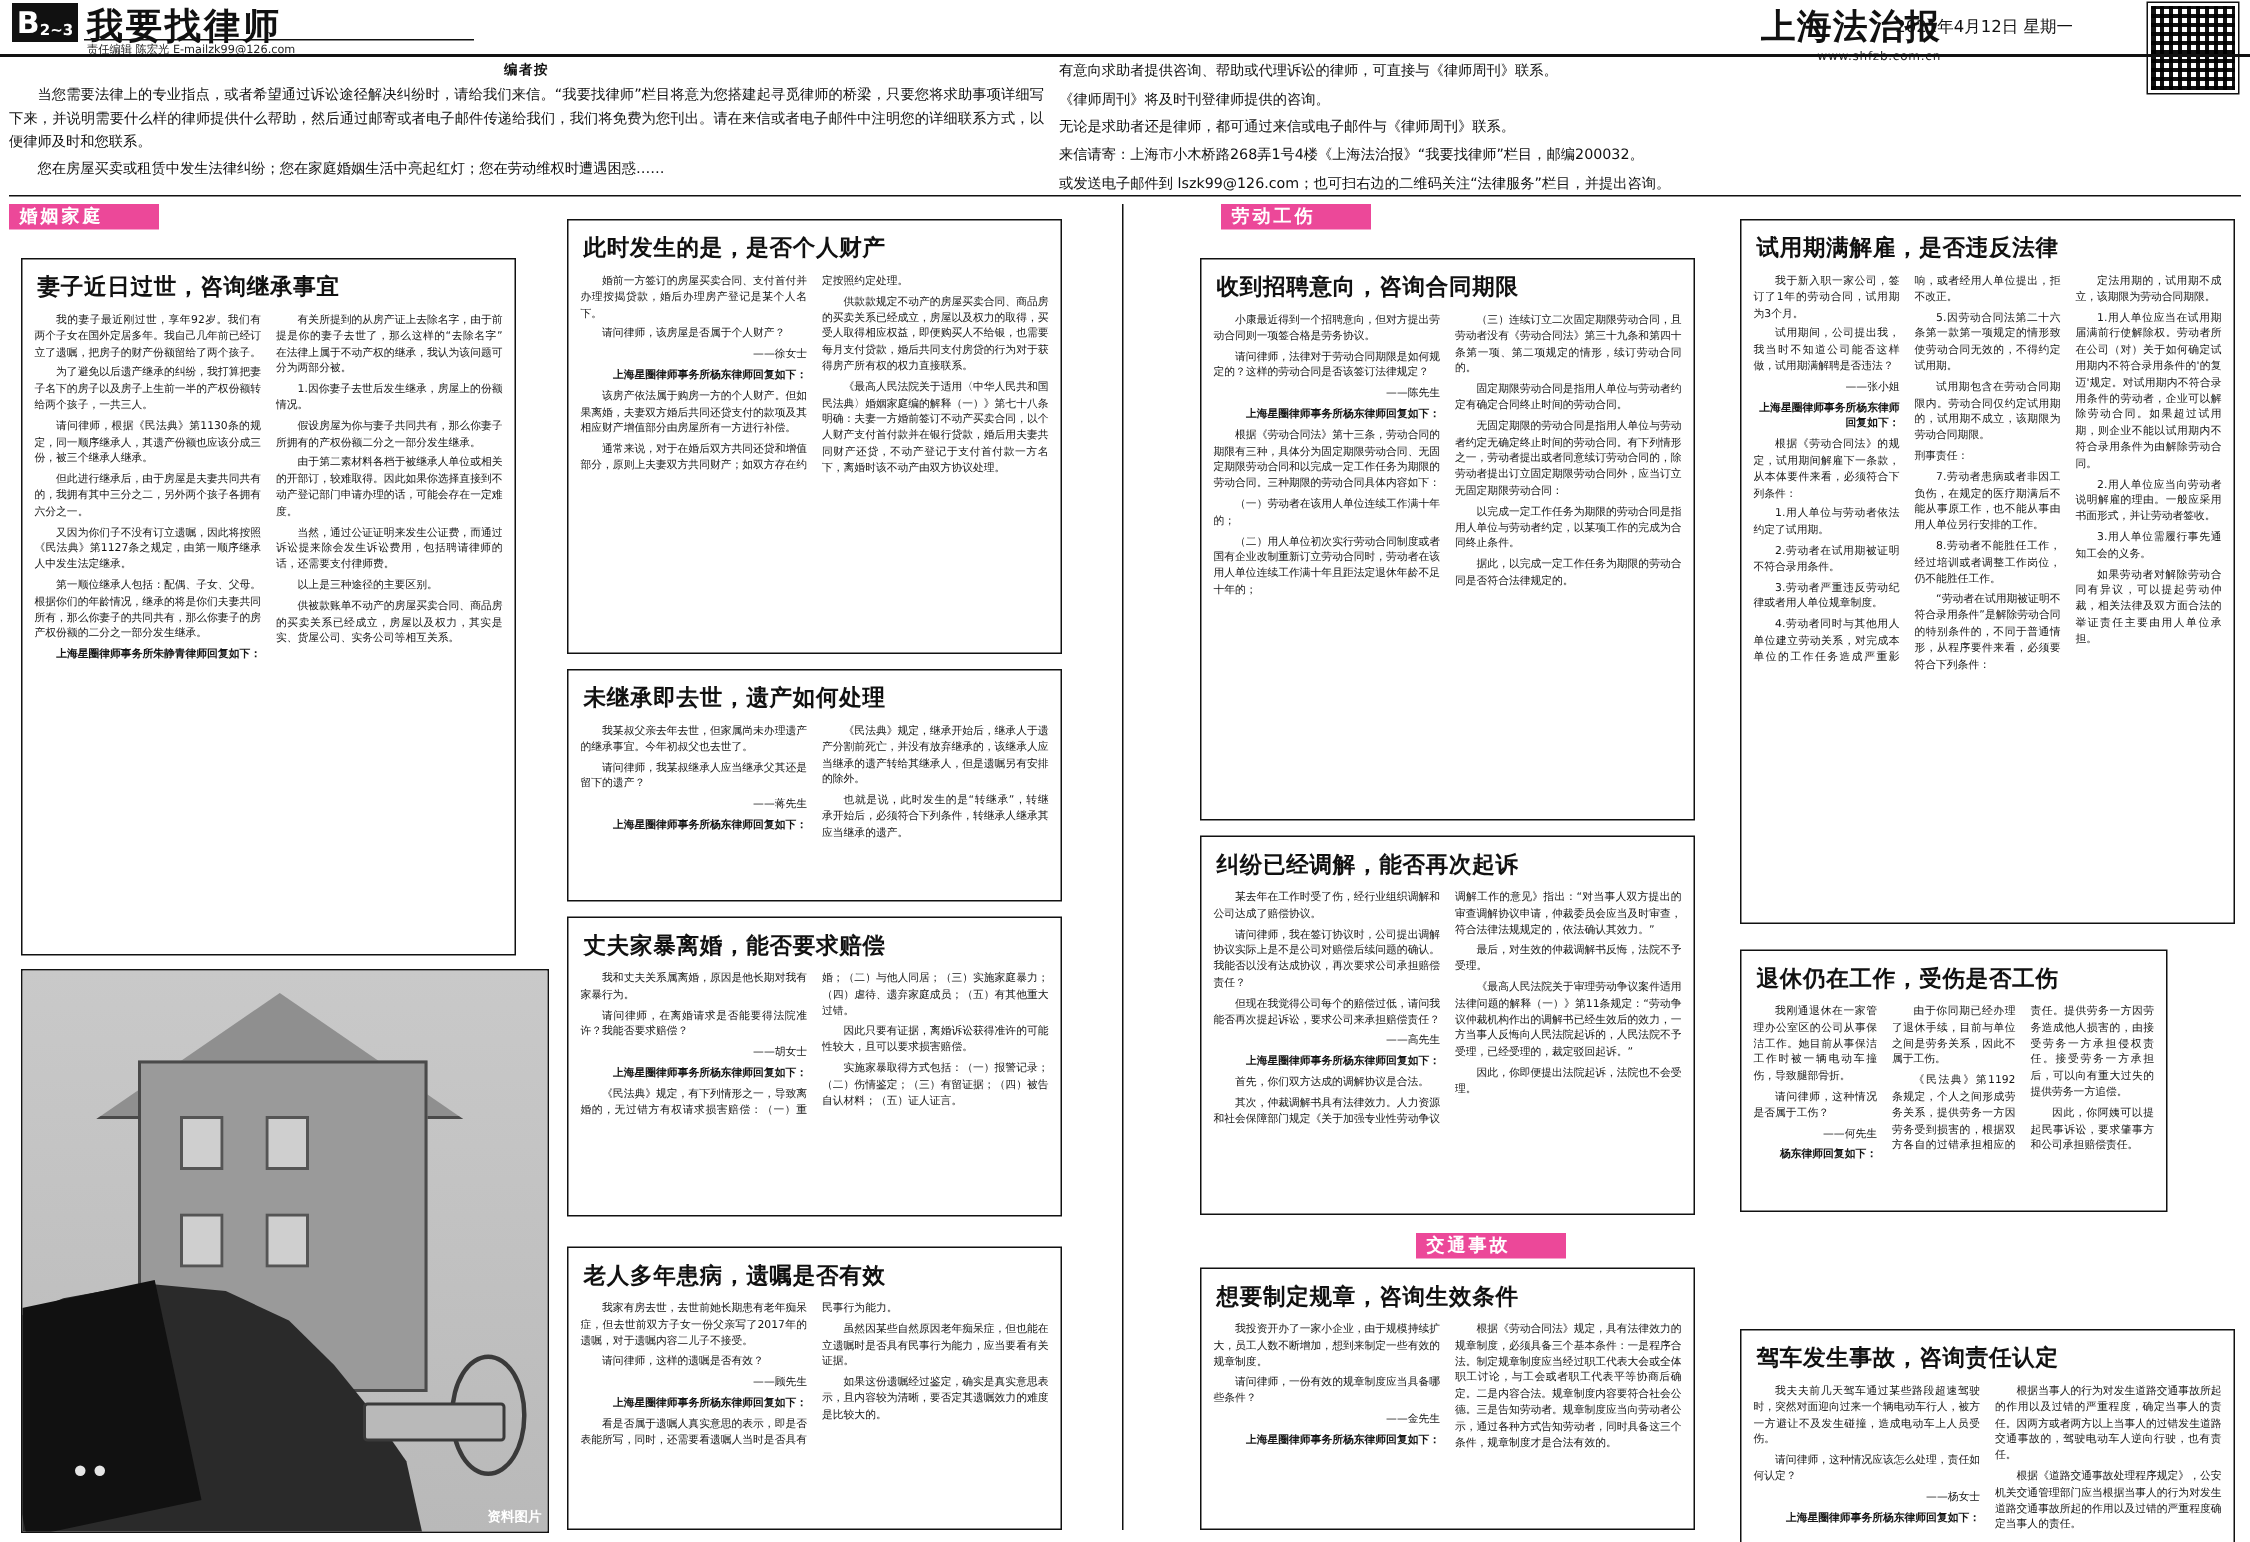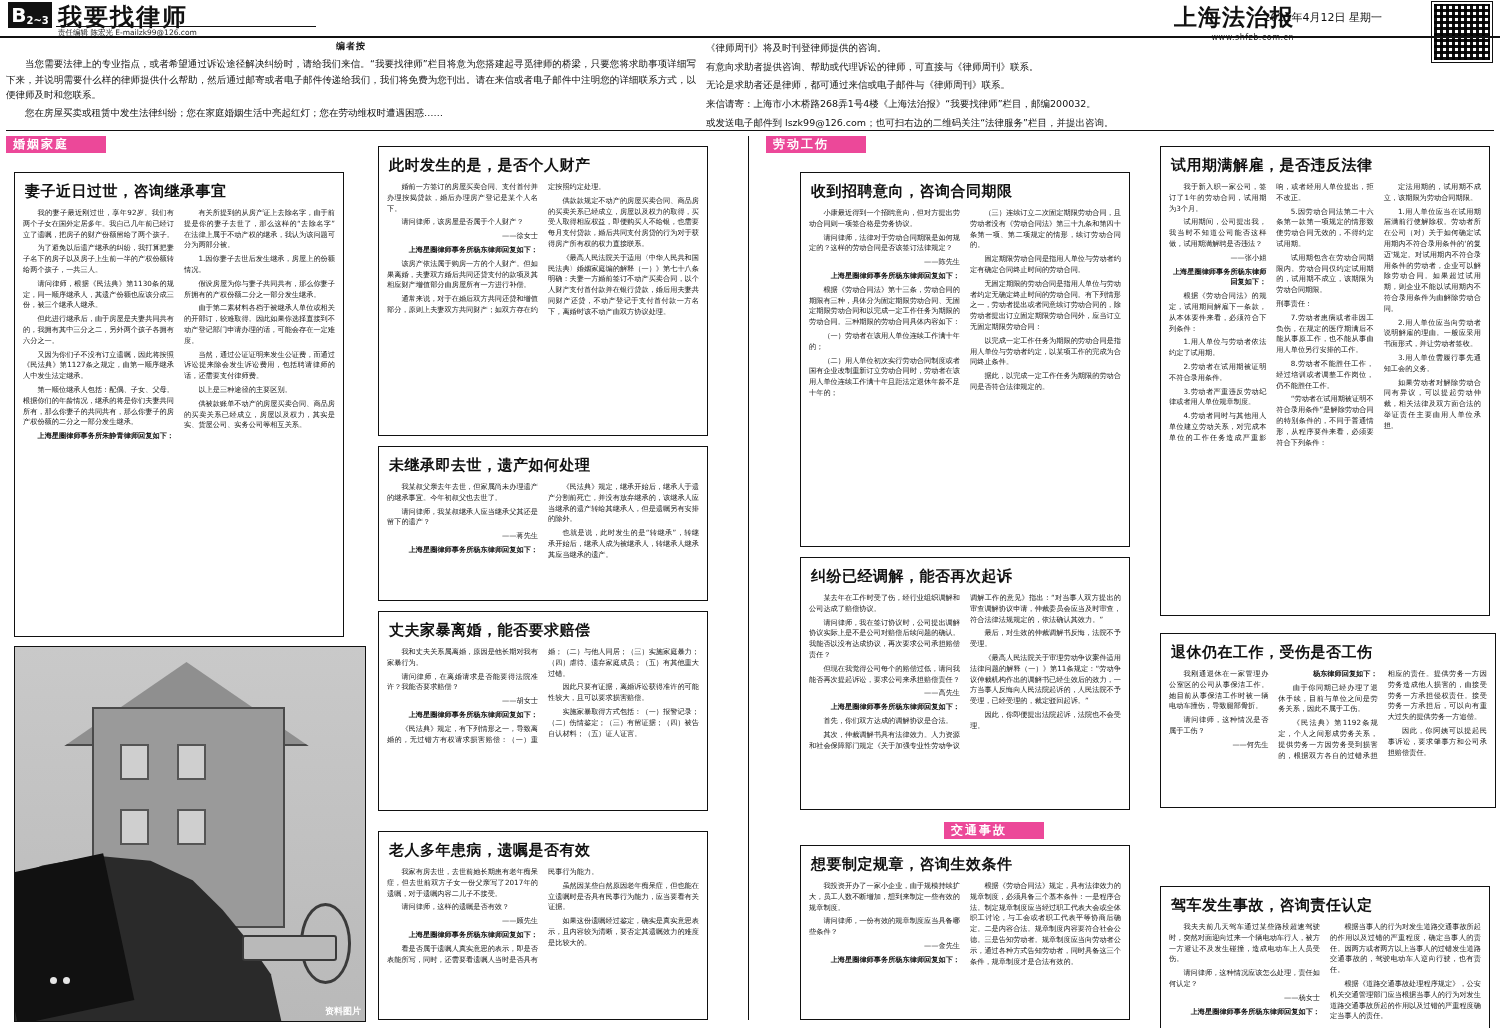--- a/index.html
+++ b/index.html
@@ -153,32 +153,32 @@
   <div class="topnotes">
     <div class="note-left">
       <div class="note-label">编者按</div>
       <div class="note-body">
         <p>当您需要法律上的专业指点，或者希望通过诉讼途径解决纠纷时，请给我们来信。“我要找律师”栏目将意为您搭建起寻觅律师的桥梁，只要您将求助事项详细写下来，并说明需要什么样的律师提供什么帮助，然后通过邮寄或者电子邮件传递给我们，我们将免费为您刊出。请在来信或者电子邮件中注明您的详细联系方式，以便律师及时和您联系。</p>
         <p>您在房屋买卖或租赁中发生法律纠纷；您在家庭婚姻生活中亮起红灯；您在劳动维权时遭遇困惑……</p>
       </div>
     </div>
     <div class="note-right">
       <div class="note-body">
+        <p>有意向求助者提供咨询、帮助或代理诉讼的律师，可直接与《律师周刊》联系。</p>
         <p>《律师周刊》将及时刊登律师提供的咨询。</p>
-        <p>有意向求助者提供咨询、帮助或代理诉讼的律师，可直接与《律师周刊》联系。</p>
         <p>无论是求助者还是律师，都可通过来信或电子邮件与《律师周刊》联系。</p>
         <p>来信请寄：上海市小木桥路268弄1号4楼《上海法治报》“我要找律师”栏目，邮编200032。</p>
         <p>或发送电子邮件到 lszk99@126.com；也可扫右边的二维码关注“法律服务”栏目，并提出咨询。</p>
       </div>
     </div>
   </div>
   <div class="topnotes-rule"></div>
 
   <div class="sec-head" style="left:6px;top:136px;width:86px;">婚姻家庭</div>
-  <div class="sec-head" style="left:766px;top:136px;width:86px;">劳动工伤</div>
+  <div class="sec-head" style="left:814px;top:136px;width:86px;">劳动工伤</div>
   <div class="sec-head" style="left:944px;top:822px;width:86px;">交通事故</div>
 
   <div class="col-rule" style="left:748px;top:136px;height:884px;"></div>
 
   <div class="art" style="left:14px;top:172px;width:330px;height:465px;">
     <div class="art-title">妻子近日过世，咨询继承事宜</div>
     <div class="art-body">
       <p>我的妻子最近刚过世，享年92岁。我们有两个子女在国外定居多年。我自己几年前已经订立了遗嘱，把房子的财产份额留给了两个孩子。</p>
       <p>为了避免以后遗产继承的纠纷，我打算把妻子名下的房子以及房子上生前一半的产权份额转给两个孩子，一共三人。</p>
       <p>请问律师，根据《民法典》第1130条的规定，同一顺序继承人，其遗产份额也应该分成三份，被三个继承人继承。</p>
@@ -231,21 +231,21 @@
   </div>
 
   <div class="art" style="left:378px;top:446px;width:330px;height:155px;">
     <div class="art-title">未继承即去世，遗产如何处理</div>
     <div class="art-body">
       <p>我某叔父亲去年去世，但家属尚未办理遗产的继承事宜。今年初叔父也去世了。</p>
       <p>请问律师，我某叔继承人应当继承父其还是留下的遗产？</p>
       <p class="sig">——蒋先生</p>
       <p class="firm">上海星圈律师事务所杨东律师回复如下：</p>
       <p>《民法典》规定，继承开始后，继承人于遗产分割前死亡，并没有放弃继承的，该继承人应当继承的遗产转给其继承人，但是遗嘱另有安排的除外。</p>
-      <p>也就是说，此时发生的是“转继承”，转继承开始后，继承人成为被继承人，转继承人继承其应当继承的遗产。</p>
+      <p>也就是说，此时发生的是“转继承”，转继承开始后，必须符合下列条件，转继承人继承其应当继承的遗产。</p>
     </div>
   </div>
 
   <div class="art" style="left:378px;top:611px;width:330px;height:200px;">
     <div class="art-title">丈夫家暴离婚，能否要求赔偿</div>
     <div class="art-body">
       <p>我和丈夫关系属离婚，原因是他长期对我有家暴行为。</p>
       <p>请问律师，在离婚请求是否能要得法院准许？我能否要求赔偿？</p>
       <p class="sig">——胡女士</p>
       <p class="firm">上海星圈律师事务所杨东律师回复如下：</p>
@@ -332,21 +332,21 @@
       <p>8.劳动者不能胜任工作，经过培训或者调整工作岗位，仍不能胜任工作。</p>
       <p>“劳动者在试用期被证明不符合录用条件”是解除劳动合同的特别条件的，不同于普通情形，从程序要件来看，必须要符合下列条件：</p>
       <p>定法用期的，试用期不成立，该期限为劳动合同期限。</p>
       <p>1.用人单位应当在试用期届满前行使解除权。劳动者所在公司（对）关于如何确定试用期内不符合录用条件的'的复迈'规定。对试用期内不符合录用条件的劳动者，企业可以解除劳动合同。如果超过试用期，则企业不能以试用期内不符合录用条件为由解除劳动合同。</p>
       <p>2.用人单位应当向劳动者说明解雇的理由。一般应采用书面形式，并让劳动者签收。</p>
       <p>3.用人单位需履行事先通知工会的义务。</p>
       <p>如果劳动者对解除劳动合同有异议，可以提起劳动仲裁，相关法律及双方面合法的举证责任主要由用人单位承担。</p>
     </div>
   </div>
 
-  <div class="art" style="left:1160px;top:633px;width:336px;height:175px;">
+  <div class="art" style="left:1160px;top:633px;width:285px;height:175px;">
     <div class="art-title">退休仍在工作，受伤是否工伤</div>
     <div class="art-body c3">
       <p>我刚通退休在一家管理办公室区的公司从事保洁工作。她目前从事保洁工作时被一辆电动车撞伤，导致腿部骨折。</p>
       <p>请问律师，这种情况是否属于工伤？</p>
       <p class="sig">——何先生</p>
       <p class="firm">杨东律师回复如下：</p>
       <p>由于你同期已经办理了退休手续，目前与单位之间是劳务关系，因此不属于工伤。</p>
       <p>《民法典》第1192条规定，个人之间形成劳务关系，提供劳务一方因劳务受到损害的，根据双方各自的过错承担相应的责任。提供劳务一方因劳务造成他人损害的，由接受劳务一方承担侵权责任。接受劳务一方承担后，可以向有重大过失的提供劳务一方追偿。</p>
       <p>因此，你阿姨可以提起民事诉讼，要求肇事方和公司承担赔偿责任。</p>
     </div>

